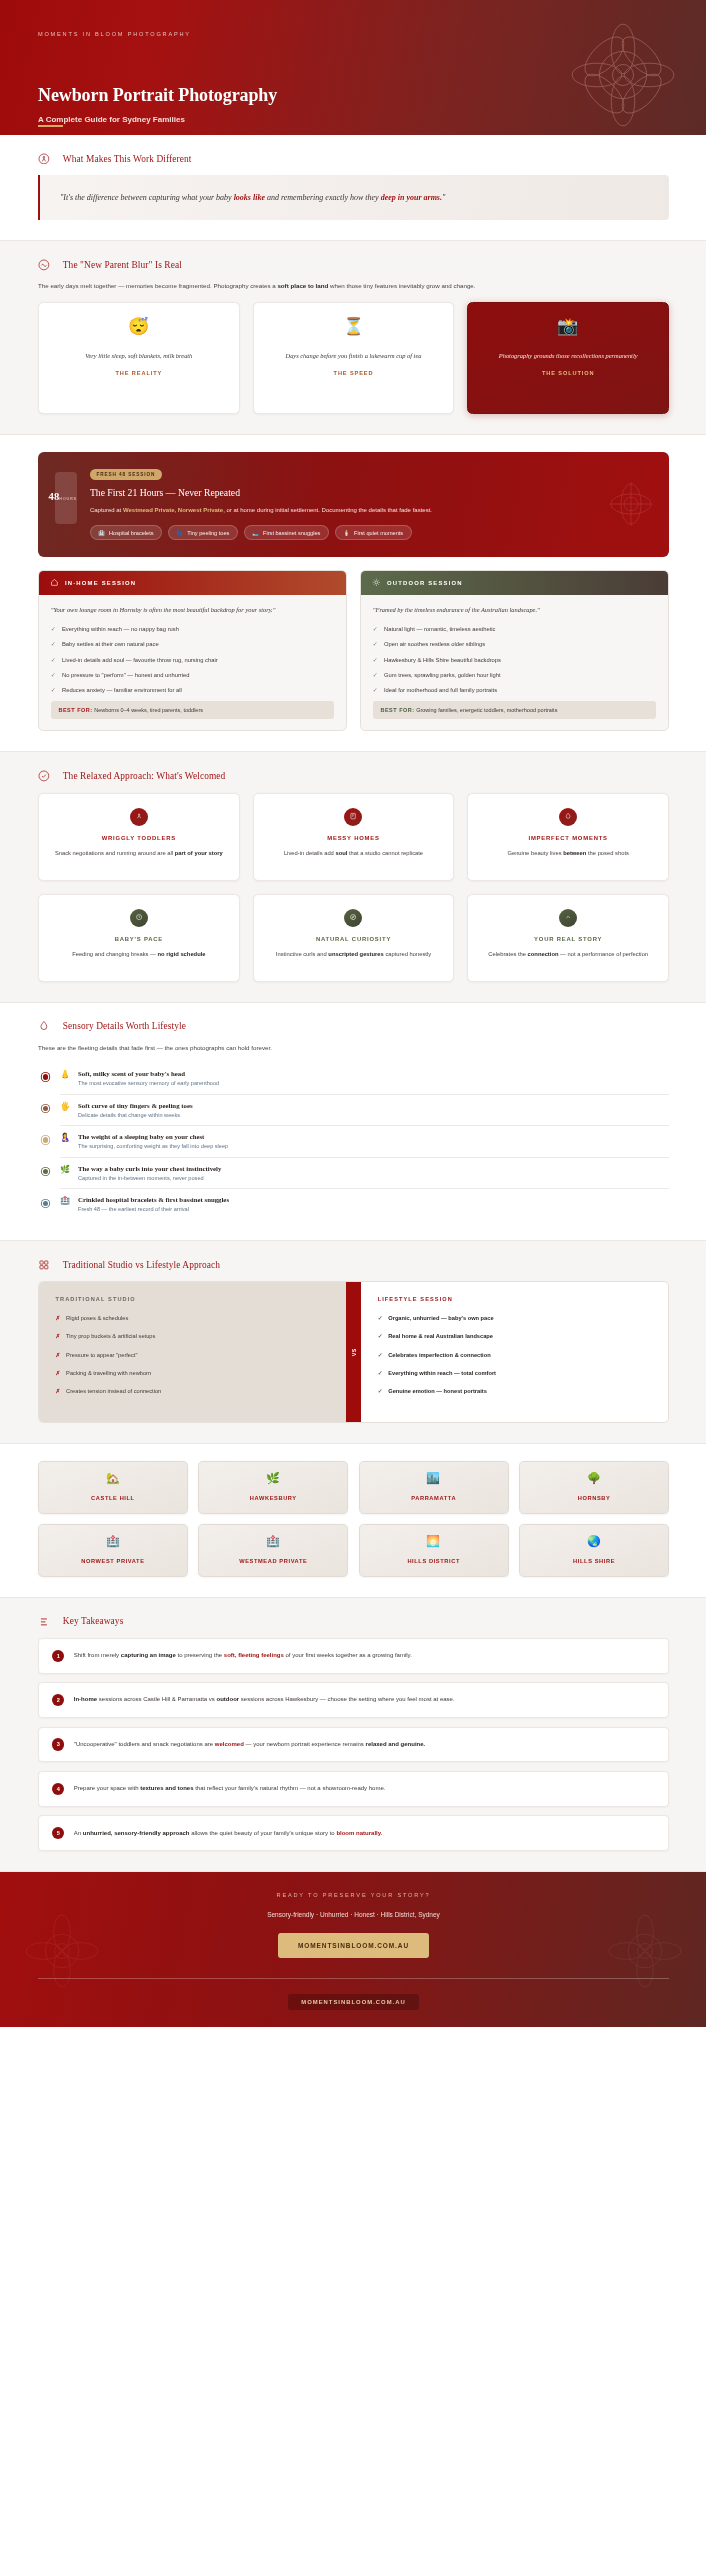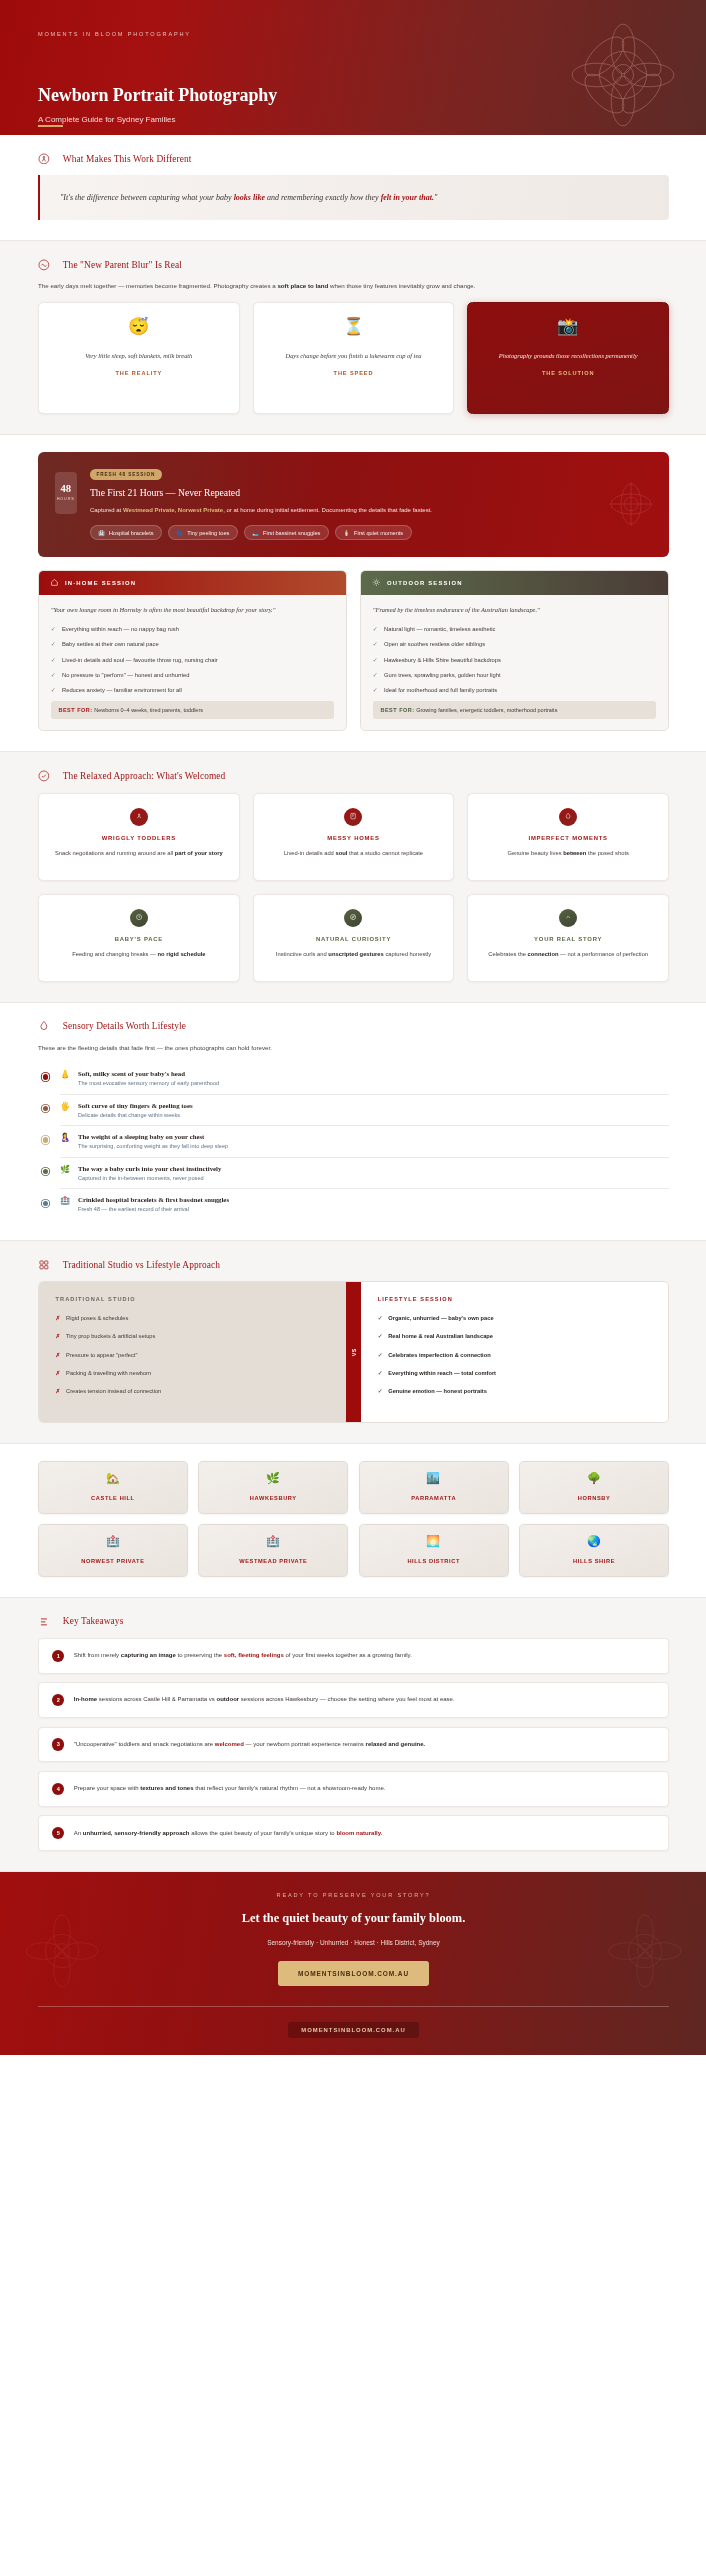--- a/index.html
+++ b/index.html
@@ -23,21 +23,21 @@
   }
   .hero-kicker {
     font-size:5.6px; letter-spacing:1.8px; font-weight:400;
     color:#e7c0b8; text-transform:uppercase; margin-bottom:10px;
   }
   .hero-title {
     font-family:"Liberation Serif", serif;
     font-size:18px; font-weight:700; letter-spacing:-0.1px;
     margin-bottom:9.4px; color:#fff;margin-top:48px;
   }
-  .hero-sub { font-size:8px; color:#f3ded9; font-weight:400; margin-bottom:1px;}
+  .hero-sub { font-size:8px; color:#f3ded9; font-weight:700; margin-bottom:1px;}
   .hero-rule { width:25px; height:1.8px; background:#d9a86a; margin-bottom:13px; }
   .hero-areas { font-size:6.2px; color:#dfb6ae; letter-spacing:0.1px;}
   .hero-flower { position:absolute; right:22.4px; top:13px; width:124px; height:124px; opacity:.32; }
 
   
   .section { padding:17.7px 38px 20px 38px; }
   .sec-white { background:#ffffff; border-bottom:0.6px solid #ece7e4;}
   .sec-grey  { background:#f7f5f3; border-bottom:0.6px solid #ece7e4;}
   .sec-head { display:flex; align-items:center; gap:13px; margin-bottom:10.6px;}
   .sec-ico {
@@ -90,23 +90,23 @@
   .blur-card.solution .blur-label { color:#e3bd7d; }
 
   
   .fresh48 {
     position:relative; overflow:hidden;
     background:linear-gradient(100deg,#6d2a23 0%,#8c1111 45%,#a10f0f 100%);
     border-radius:5.9px; padding:14.7px 16.5px 16.5px 16.5px; color:#fff;
     display:flex; gap:13px;
   }
   .f48-badge-num {
-    width:22.4px; flex:0 0 22.4px; height:42px;
+    width:22.4px; flex:0 0 22.4px; height:52px;
     background:rgba(255,255,255,.14); border-radius:4.1px;
-    display:flex; flex-direction:column; align-items:center; justify-content:center;
+    display:flex; flex-direction:row; align-items:center; justify-content:flex-end;
     margin-top:4.7px;
   }
   .f48-num { font-family:"Liberation Serif", serif; font-size:10.6px; font-weight:700; line-height:1;}
   .f48-unit { font-size:3.8px; letter-spacing:0.8px; margin-top:2.4px; color:#f0cfc8;}
   .f48-body { flex:1; position:relative; z-index:2;}
   .f48-pill {
     display:inline-block; background:#cfa869; color:#4a2a10;
     font-size:4.7px; letter-spacing:0.9px; font-weight:700;
     padding:2.9px 6.5px; border-radius:7px; margin-bottom:7px;
   }
@@ -287,21 +287,21 @@
       <span class="sec-ico">
         <svg viewBox="0 0 24 24" fill="none" stroke="currentColor" stroke-width="1.4">
             <circle cx="12" cy="12" r="10"></circle>
             <circle cx="12" cy="8.5" r="1.7"></circle>
             <path d="M8.8 17l3.2-6.2L15.2 17"></path>
           </svg>
       </span>
       <h2 class="sec-title">What Makes This Work Different</h2>
     </div>
     <blockquote class="quote">
-      <p><span>"It's the difference between capturing what your baby </span><b>looks like</b><span> and remembering exactly how they </span><b>felt in your that.</b><span>"</span></p>
+      <p><span>"It's the difference between capturing what your baby </span><b>looks like</b><span> and remembering exactly how they </span><b>deep in your arms.</b><span>"</span></p>
     </blockquote>
   </section>
 
   <section class="section sec-grey">
     <div class="sec-head">
       <span class="sec-ico">
         <svg viewBox="0 0 24 24" fill="none" stroke="currentColor" stroke-width="1.4">
             <circle cx="12" cy="12" r="10"></circle>
             <path d="M7 13c1.6-3 3.4-3 5 0s3.4 3 5 0"></path>
           </svg>
@@ -700,21 +700,20 @@
     </svg>
     <svg class="ft-flower r" viewBox="0 0 200 200" fill="none" stroke="#f5d6cf" stroke-width="1.6">
       <ellipse cx="100" cy="58" rx="19" ry="40"></ellipse>
         <ellipse cx="100" cy="142" rx="19" ry="40"></ellipse>
       <ellipse cx="58" cy="100" rx="40" ry="19"></ellipse>
         <ellipse cx="142" cy="100" rx="40" ry="19"></ellipse>
       <circle cx="100" cy="100" r="38"></circle>
         <circle cx="100" cy="100" r="17"></circle>
     </svg>
     <div class="ft-kicker">READY TO PRESERVE YOUR STORY?</div>
-    <div class="ft-title">Let the quiet beauty of your family bloom.</div>
     <div class="ft-sub">Sensory-friendly · Unhurried · Honest · Hills District, Sydney</div>
     <button class="ft-btn">MOMENTSINBLOOM.COM.AU</button>
     <div class="ft-rule"></div>
     <div class="ft-badge">MOMENTSINBLOOM.COM.AU</div>
   </footer>
 
 </div>
 
 
 </body></html>

